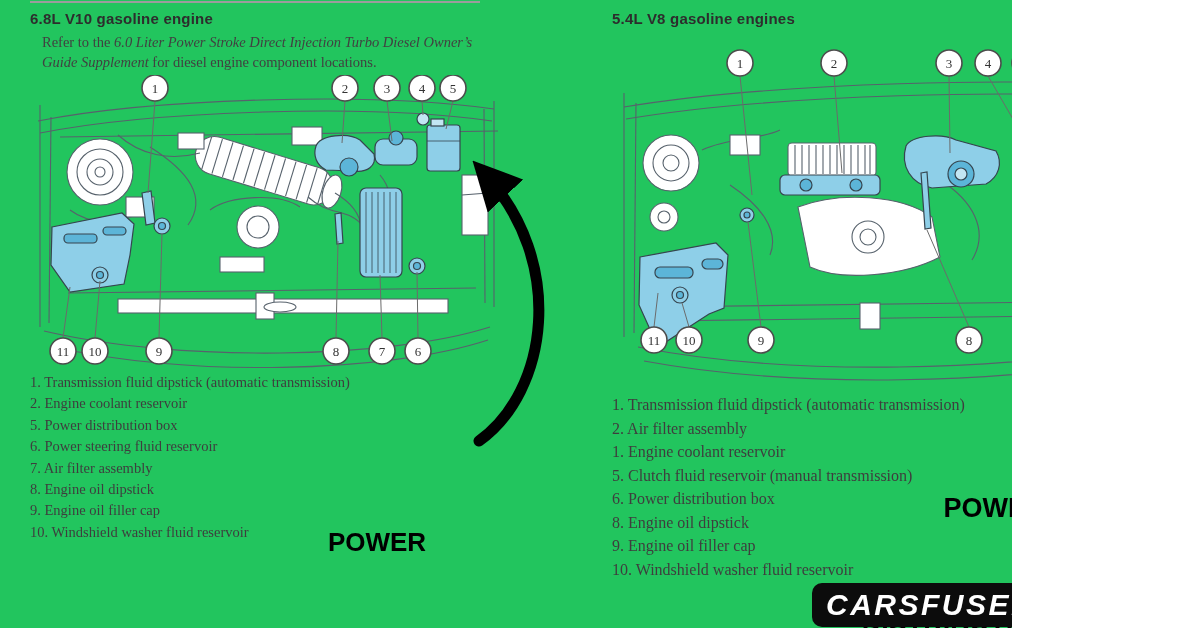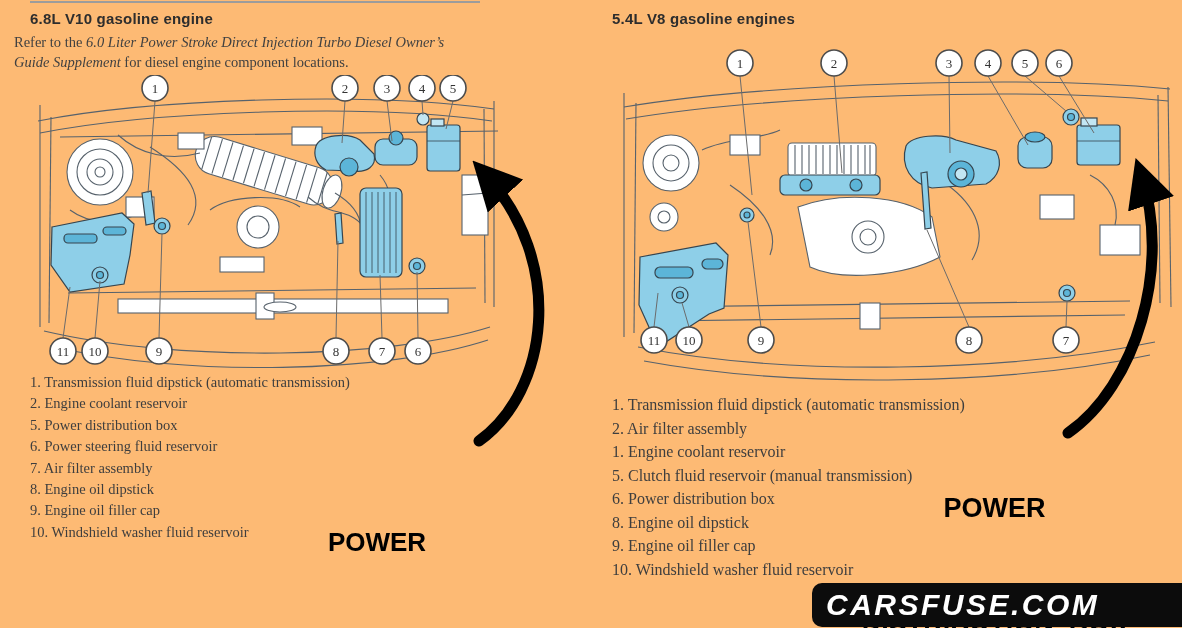--- a/index.html
+++ b/index.html
@@ -1,23 +1,23 @@
 <!DOCTYPE html>
 <html><head>
 <meta charset="utf-8">
 <style>
   html,body{margin:0;padding:0;background:#fff;}
-  .page{position:relative;width:1137px;height:628px;background:#fdba74;overflow:hidden;
-        font-family:"Liberation Serif",serif;padding-left:45px;}
+  .page{position:relative;width:1012px;height:628px;background:#22c55e;overflow:hidden;
+        font-family:"Liberation Serif",serif;}
   .top-rule{position:absolute;left:30px;top:1px;width:450px;height:2px;background:#9c9c9c;}
   .sec-title{position:absolute;font-family:"Liberation Sans",sans-serif;font-weight:700;
         font-size:15px;color:#2d2d2d;letter-spacing:.2px;}
   .title-l{left:30px;top:10px;}
   .title-r{left:612px;top:10px;}
-  .note{position:absolute;left:14px;top:33px;width:454px;font-size:14.5px;line-height:19.5px;color:#414141;}
+  .note{position:absolute;left:42px;top:33px;width:454px;font-size:14.5px;line-height:19.5px;color:#414141;}
   .note .it{font-style:italic;}
   .diagram{position:absolute;}
   .legend{position:absolute;color:#3e3e3e;}
   .legend-l{left:30px;top:372px;font-size:14.5px;line-height:21.4px;width:520px;}
   .legend-r{left:612px;top:393px;font-size:16px;line-height:23.5px;width:580px;}
   .annot{position:absolute;text-align:center;font-family:"Liberation Sans",sans-serif;
         font-weight:700;color:#000;white-space:pre;}
   .annot-l{left:252px;top:450px;width:250px;font-size:26px;line-height:37px;}
   .annot-r{left:852px;top:413px;width:285px;font-size:27px;line-height:38px;}
   .overlay{position:absolute;left:0;top:0;pointer-events:none;}

